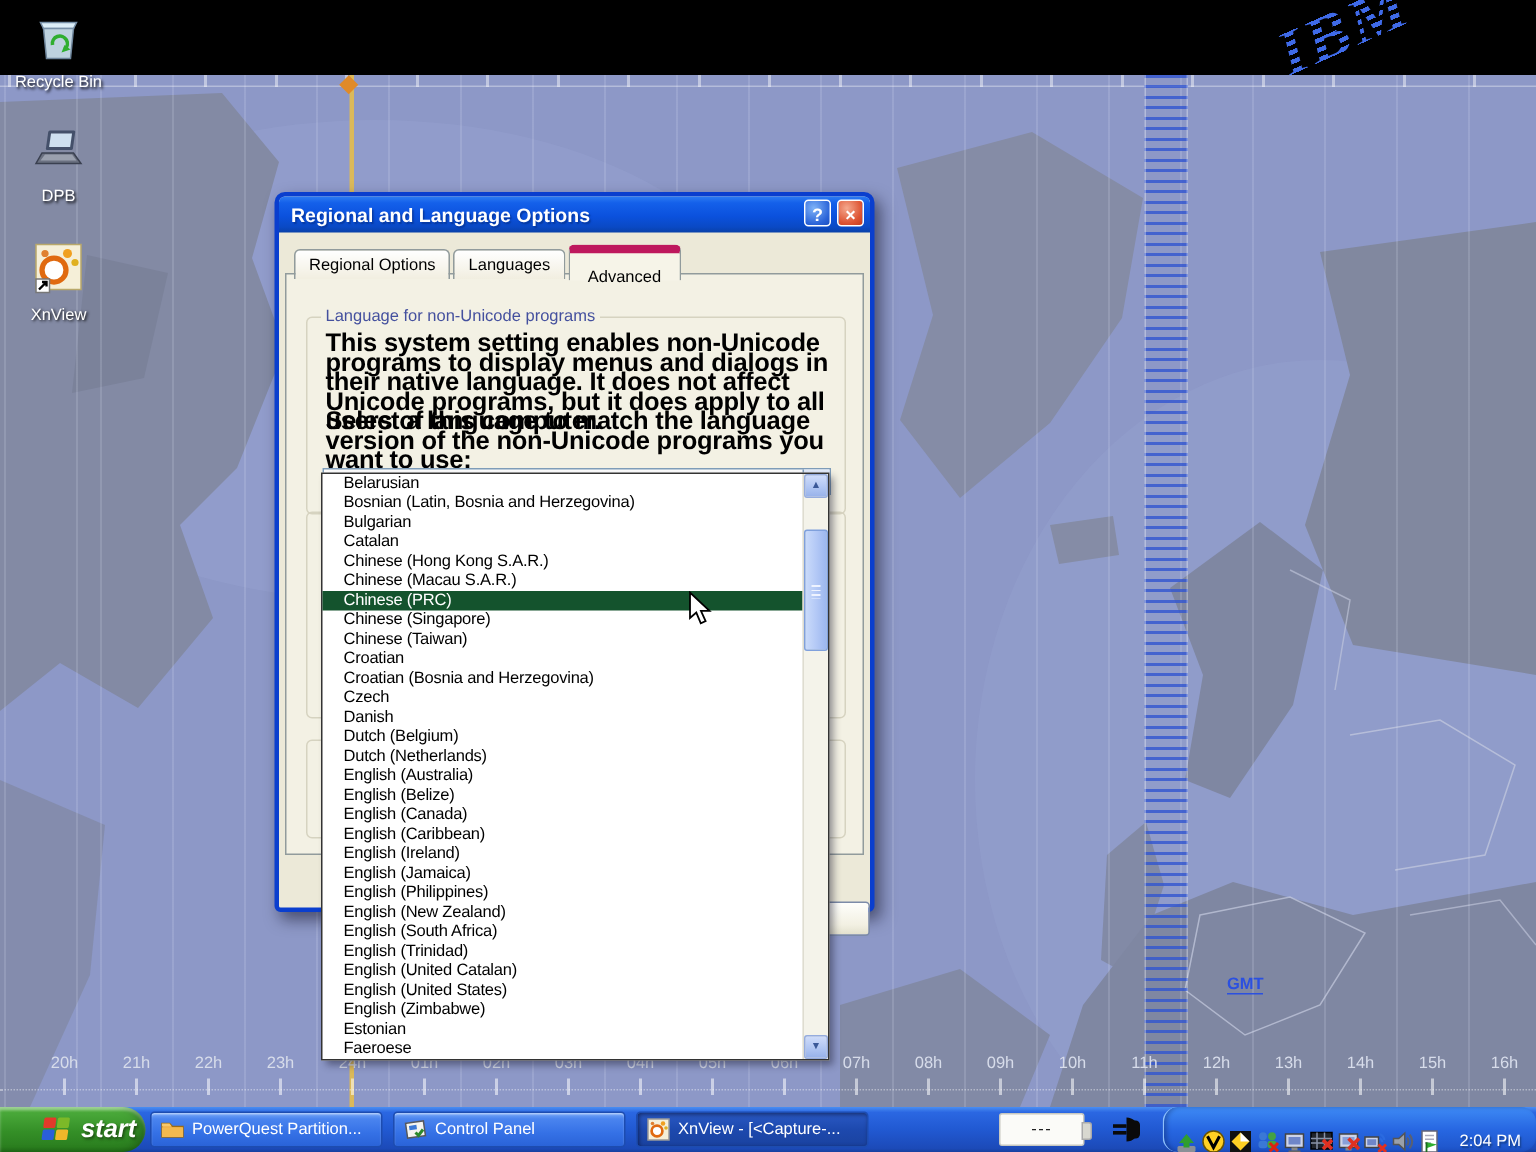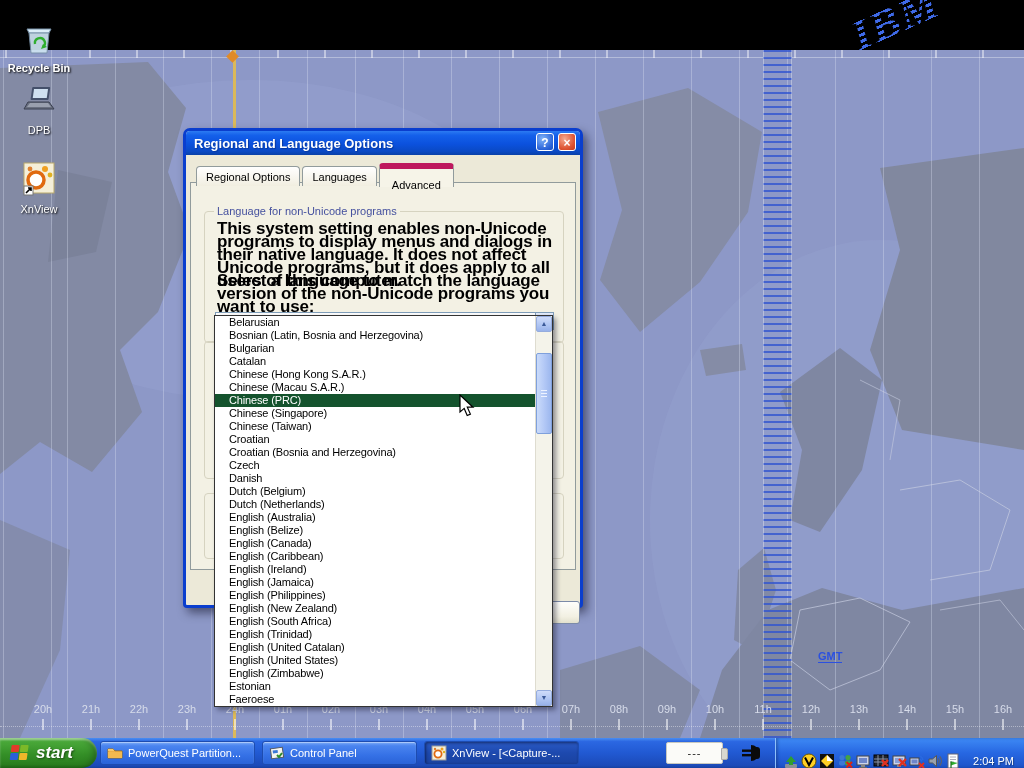--- a/index.html
+++ b/index.html
@@ -32,21 +32,21 @@
   .tzdots{position:absolute;left:0;right:0;top:676px;border-top:1px dotted rgba(255,255,255,.4);}
   .tzrow{position:absolute;left:19px;top:653px;display:flex;}
   .tzcell{width:48px;display:flex;flex-direction:column;align-items:center;}
   .tzlabel{font-size:11px;color:#d7dcea;}
   .tztick{width:2px;height:11px;background:rgba(255,255,255,.55);margin-top:4px;}
 
   
   .desk-icon{position:absolute;width:78px;text-align:center;}
   .desk-icon .dlabel{display:block;margin-top:2px;font-size:11px;color:#fff;
        text-shadow:1px 1px 2px #000;}
-  #icon-rb{left:0;top:20px;font-weight:bold;}
+  #icon-rb{left:0;top:6px;}
   #icon-dpb{left:0;top:82px;}
   #icon-xnv{left:0;top:161px;}
 
   
   .dialog{position:absolute;left:183px;top:128px;width:400px;height:480px;box-sizing:border-box;
        border:3px solid #0a3ece;border-radius:7px 7px 4px 4px;background:#ece9d8;
        box-shadow:4px 5px 10px rgba(10,10,30,.5);z-index:10;}
   .titlebar{position:relative;height:24px;border-radius:4px 4px 0 0;
        background:linear-gradient(180deg,#2c7bf2 0%,#1460ea 18%,#0b51dd 55%,#0a49c4 85%,#0940a8 100%);
        display:flex;align-items:center;}
@@ -107,42 +107,42 @@
        background:repeating-linear-gradient(180deg,#eef3ff 0 1px,transparent 1px 3px);}
 
   
   .cursor{position:absolute;left:459px;top:394px;z-index:50;}
 
   
   .taskbar{position:absolute;left:0;bottom:0;width:1024px;height:30px;z-index:40;
        background:linear-gradient(180deg,#4a8ef2 0%,#2b67e2 12%,#2159d2 50%,#1c4ab8 92%,#17409f);}
   .start{position:absolute;left:0;top:0;bottom:0;width:97px;
        background:linear-gradient(180deg,#7aca6a 0%,#4aa93a 12%,#348f27 55%,#2b7f1f 88%,#1f6a16);
-       border-radius:0 16px 16px 0;display:flex;align-items:center;gap:6px;padding-left:8px;box-sizing:border-box;
+       border-radius:0 16px 16px 0;display:flex;align-items:center;gap:6px;padding-left:26px;box-sizing:border-box;
        color:#fff;font-style:italic;font-weight:bold;font-size:17px;text-shadow:1px 1px 2px #1c4a12;
        box-shadow:inset -6px 0 8px -4px rgba(0,0,0,.35),inset 0 2px 2px rgba(255,255,255,.35);}
   .tkbtn{position:absolute;top:3px;height:24px;width:155px;box-sizing:border-box;border-radius:3px;
        background:linear-gradient(180deg,#76a7f8 0%,#4a84ef 18%,#3571e6 60%,#2a63d8);
        border:1px solid #1d4cb0;box-shadow:inset 0 1px 1px rgba(255,255,255,.45);
        display:flex;align-items:center;gap:5px;padding:0 6px;color:#fff;font-size:11px;
        white-space:nowrap;overflow:hidden;}
   .tkbtn.active{background:linear-gradient(180deg,#2a59c4,#1d49ae 50%,#1a42a0);
        box-shadow:inset 1px 1px 3px rgba(0,0,20,.5);}
   #tk1{left:100px;} #tk2{left:262px;} #tk3{left:424px;}
   .tkbtn svg{flex:none;}
   .batt{position:absolute;left:666px;top:4px;width:57px;height:22px;box-sizing:border-box;
        background:#fbfbf8;border:1px solid #c8c8c0;border-radius:2px;color:#222;font-size:11px;
        display:flex;align-items:center;justify-content:center;letter-spacing:1px;}
   .batt .nub{position:absolute;right:-6px;top:5px;width:5px;height:10px;background:#d8d8d0;
        border:1px solid #aaa;border-radius:0 2px 2px 0;}
   .plug{position:absolute;left:739px;top:5px;}
   .tray{position:absolute;left:775px;right:0;top:0;bottom:0;
        background:linear-gradient(180deg,#3e8af5 0%,#2767e2 50%,#1d53c8);
        border-left:1px solid #8fc0fa;box-shadow:inset 2px 0 3px rgba(0,0,30,.25);
-       display:flex;align-items:center;gap:2px;padding:15px 10px 0 7px;box-sizing:border-box;}
+       display:flex;align-items:center;gap:2px;padding:15px 10px 0 7px;box-sizing:border-box;border-radius:10px;}
   .tray svg{flex:none;}
   .clock{margin-left:auto;color:#fff;font-size:11px;text-shadow:1px 1px 1px #16408c;}
 </style>
 </head>
 <body>
 
 <div id="screen">
 
   <div class="topstrip">
     <div class="ibm">IBM</div>

